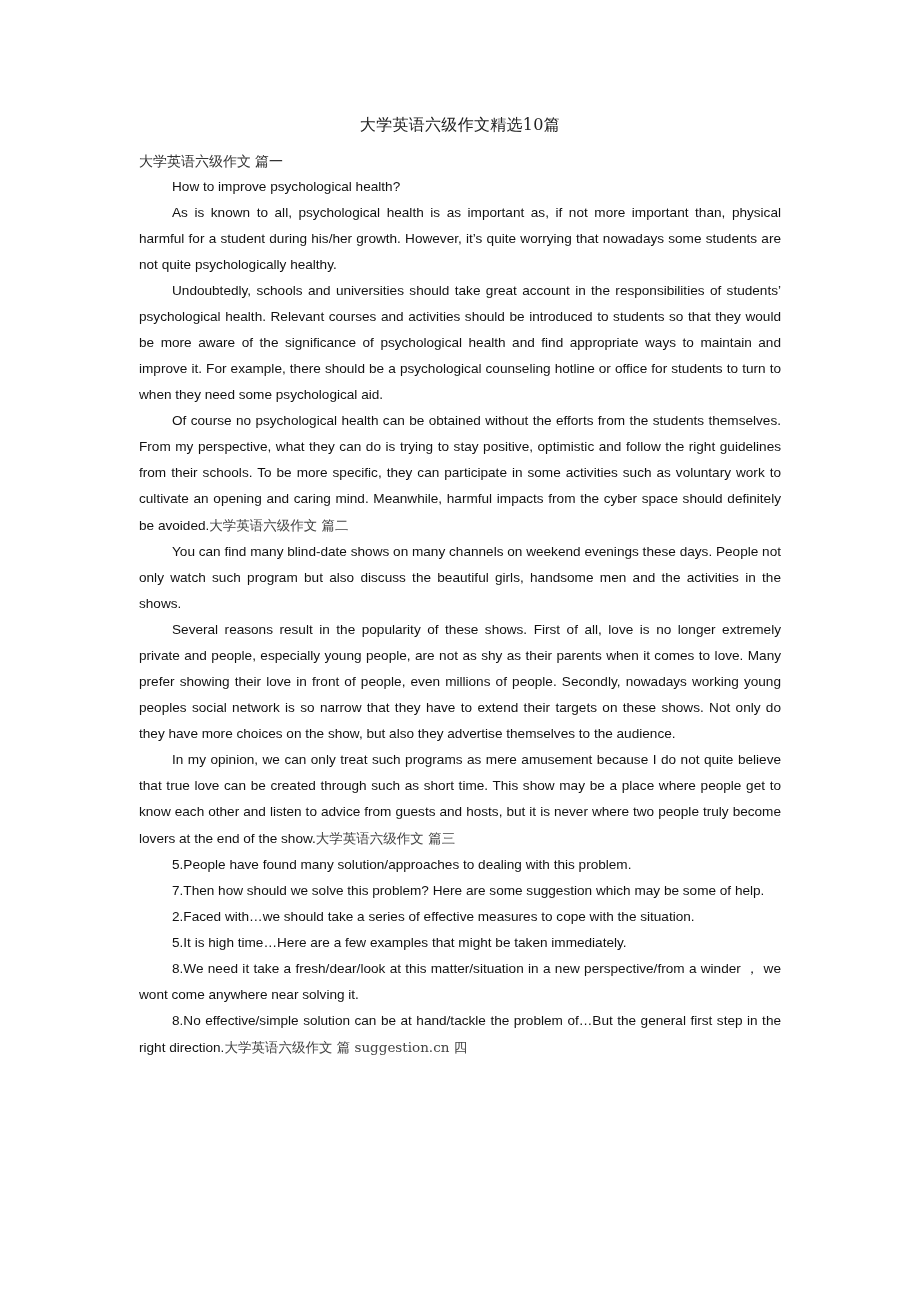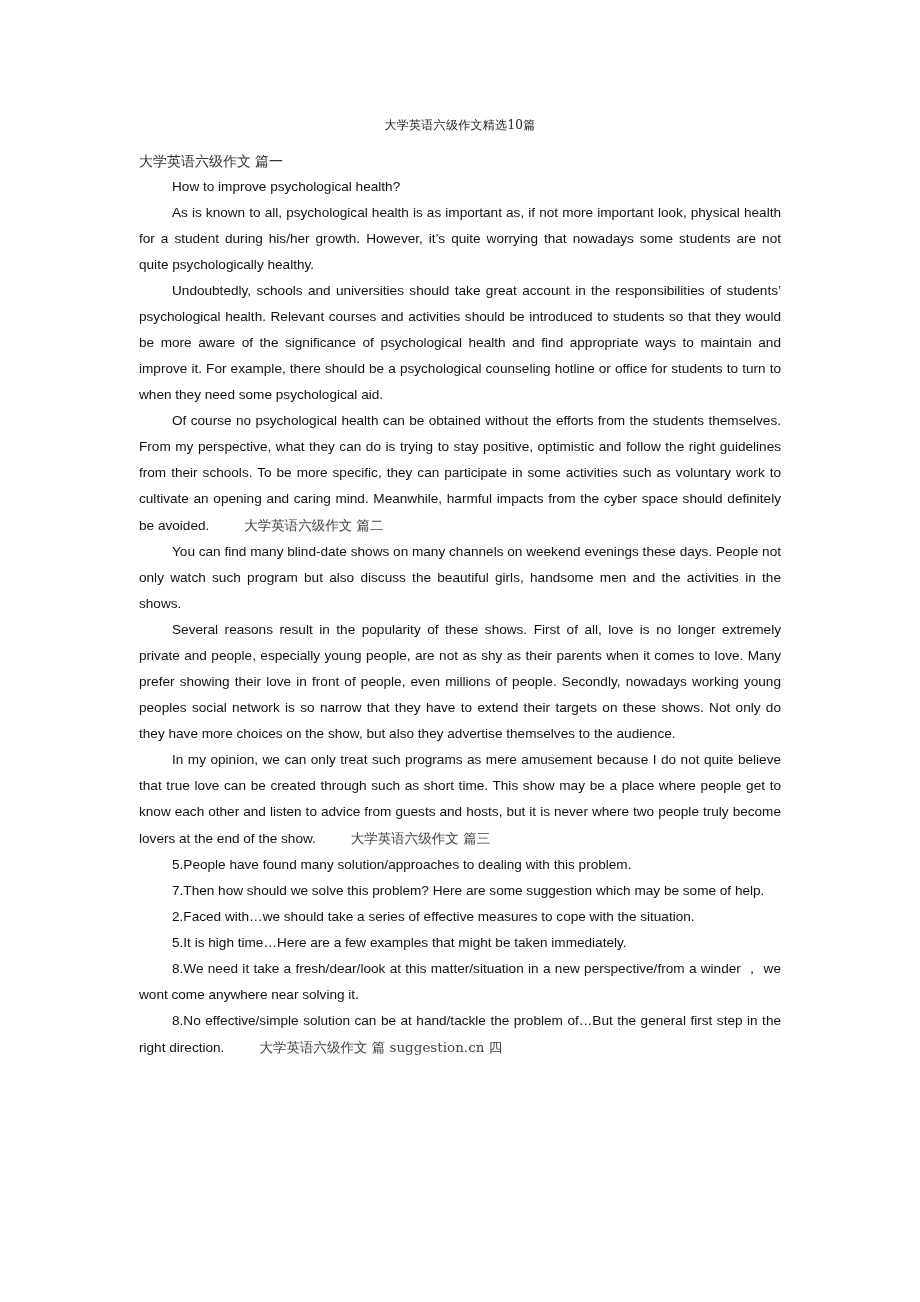--- a/index.html
+++ b/index.html
@@ -10,21 +10,21 @@
       top: 112px;
       width: 642px;
       color: #111111;
       font-family: "Liberation Sans", "DejaVu Sans", sans-serif;
       font-size: 13.6px;
       line-height: 26px;
     }
     .title {
       text-align: center;
       font-family: "DejaVu Serif", "Liberation Serif", serif;
-      font-size: 12px;
+      font-size: 16px;
       line-height: 26px;
       height: 26px;
       margin-bottom: 10px;
       color: #222222;
       letter-spacing: 0.3px;
     }
     .section-heading {
       font-family: Liberation Sans, sans-serif;
       font-size: 14px;
       color: #333333;
@@ -34,32 +34,31 @@
     .para {
       margin: 0;
       text-indent: 33px;
       text-align: justify;
       text-align-last: left;
     }
     .cjk-inline {
       font-family: "DejaVu Serif", "Liberation Serif", serif;
       font-size: 13.5px;
       color: #444444;
-      margin-left: 35px;
     }
   </style>
 </head>
 <body>
 
 <div class="page">
   <div class="title">大学英语六级作文精选10篇</div>
 
   <div class="section-heading">大学英语六级作文  篇一</div>
   <p class="para">How to improve psychological health?</p>
-  <p class="para">As is known to all, psychological health is as important as, if not more important look, physical health for a student during his/her growth. However, it’s quite worrying that nowadays some students are not quite psychologically healthy.</p>
+  <p class="para">As is known to all, psychological health is as important as, if not more important than, physical harmful for a student during his/her growth. However, it’s quite worrying that nowadays some students are not quite psychologically healthy.</p>
   <p class="para">Undoubtedly, schools and universities should take great account in the responsibilities of students’ psychological health. Relevant courses and activities should be introduced to students so that they would be more aware of the significance of psychological health and find appropriate ways to maintain and improve it. For example, there should be a psychological counseling hotline or office for students to turn to when they need some psychological aid.</p>
   <p class="para"><span>Of course no psychological health can be obtained without the efforts from the students themselves. From my perspective, what they can do is trying to stay positive, optimistic and follow the right guidelines from their schools. To be more specific, they can participate in some activities such as voluntary work to cultivate an opening and caring mind. Meanwhile, harmful impacts from the cyber space should definitely be avoided.</span><span class="cjk-inline">大学英语六级作文  篇二</span></p>
 
   <p class="para">You can find many blind-date shows on many channels on weekend evenings these days. People not only watch such program but also discuss the beautiful girls, handsome men and the activities in the shows.</p>
   <p class="para">Several reasons result in the popularity of these shows. First of all, love is no longer extremely private and people, especially young people, are not as shy as their parents when it comes to love. Many prefer showing their love in front of people, even millions of people. Secondly, nowadays working young peoples social network is so narrow that they have to extend their targets on these shows. Not only do they have more choices on the show, but also they advertise themselves to the audience.</p>
   <p class="para"><span>In my opinion, we can only treat such programs as mere amusement because I do not quite believe that true love can be created through such as short time. This show may be a place where people get to know each other and listen to advice from guests and hosts, but it is never where two people truly become lovers at the end of the show.</span><span class="cjk-inline">大学英语六级作文  篇三</span></p>
 
   <p class="para">5.People have found many solution/approaches to dealing with this problem.</p>
   <p class="para">7.Then how should we solve this problem? Here are some suggestion which may be some of help.</p>
   <p class="para">2.Faced with…we should take a series of effective measures to cope with the situation.</p>

